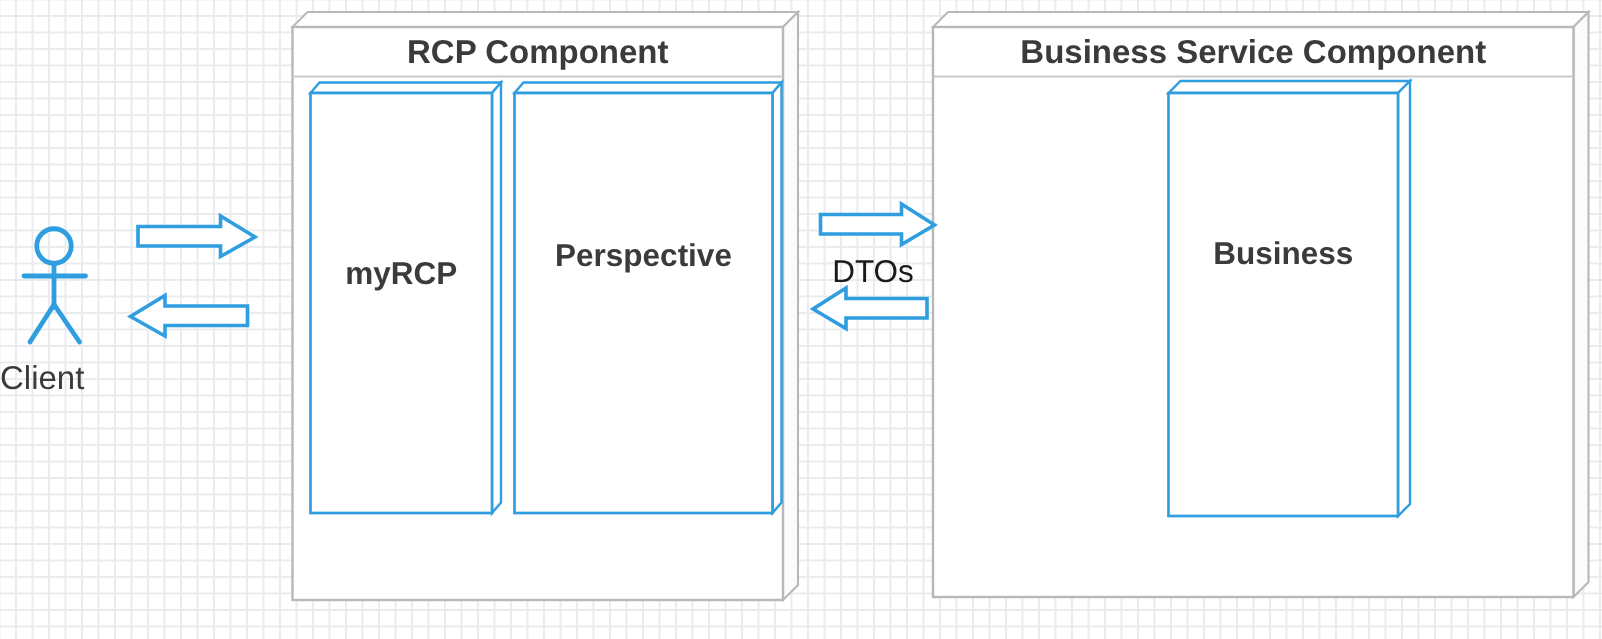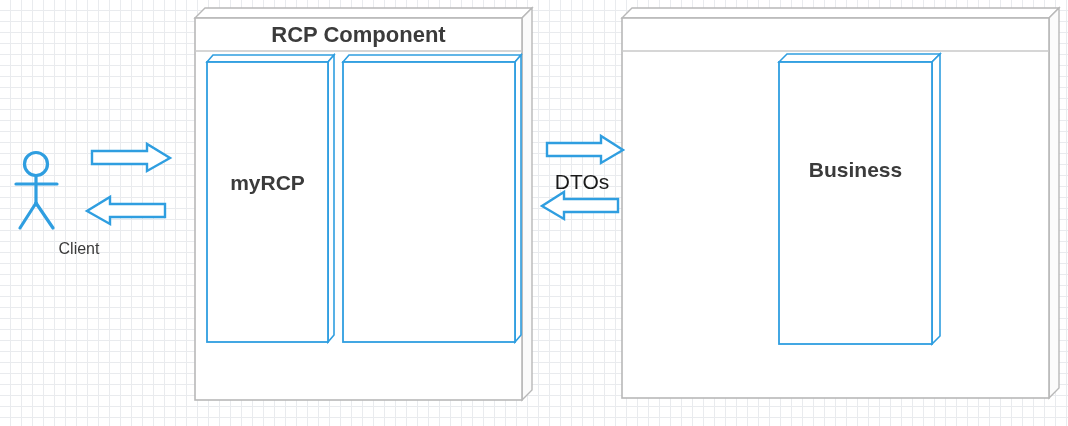--- a/index.html
+++ b/index.html
@@ -38,25 +38,23 @@
     font-size: 22px;
     font-weight: bold;
     text-align: center;
   }
   .inner-title {
     font-size: 21px;
     font-weight: bold;
     text-align: center;
   }
   .actor-label {
-    font-size: 16px;
+    font-size: 22px;
     font-weight: normal;
-    text-align: center;
     color: #3b3b3b;
-    padding-left: 41px;
   }
   .flow-label {
     font-size: 21px;
     font-weight: normal;
     color: #1a1a1a;
     text-align: center;
   }
 </style>
 </head>
 <body>
@@ -122,23 +120,25 @@
     </g>
 
     <g>
       <polygon points="618,199 564,199 564,192 542,206 564,219 564,212 618,212" fill="#ffffff" stroke="#2f9ee0" stroke-width="2.4" stroke-linejoin="miter"></polygon>
     </g>
 
   </svg>
 
   <div class="lbl comp-title" style="left:195px; top:24px; width:327px;">RCP Component</div>
 
+  <div class="lbl comp-title" style="left:622px; top:24px; width:427px;">Business Service Component</div>
 
   <div class="lbl inner-title" style="left:207px; top:172px; width:121px;">myRCP</div>
 
+  <div class="lbl inner-title" style="left:343px; top:160px; width:172px;">Perspective</div>
 
   <div class="lbl inner-title" style="left:779px; top:159px; width:153px;">Business</div>
 
   <div class="lbl actor-label" style="left:0px; top:241px; width:76px;">Client</div>
 
   <div class="lbl flow-label" style="left:540px; top:171px; width:84px;">DTOs</div>
 
 </div>
 
 </body></html>

